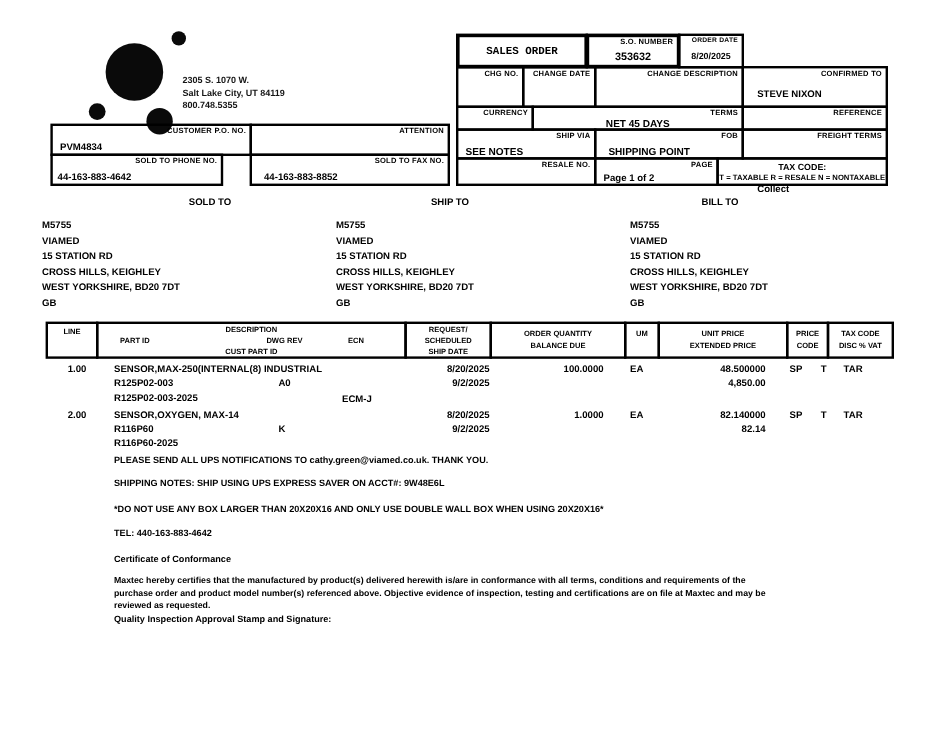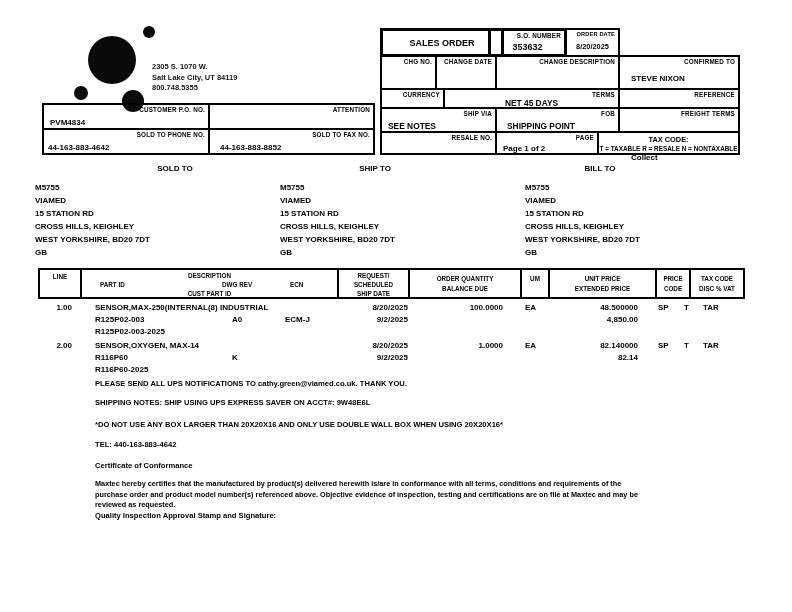--- a/index.html
+++ b/index.html
@@ -40,33 +40,33 @@
   </div>
 
   <div>
     <div class="cell" style="left:42px;top:103px;width:168px;height:27px;">
       <span class="lbl">CUSTOMER P.O. NO.</span>
       <span class="val abs" style="left:6px;top:13px;">PVM4834</span>
     </div>
     <div class="cell" style="left:208px;top:103px;width:167px;height:27px;">
       <span class="lbl">ATTENTION</span>
     </div>
-    <div class="cell" style="left:42px;top:128px;width:168px;height:27px;">
+    <div class="cell" style="left:42px;top:128px;width:144px;height:27px;">
       <span class="lbl">SOLD TO PHONE NO.</span>
       <span class="val abs" style="left:4px;top:13px;">44-163-883-4642</span>
     </div>
     <div class="cell" style="left:208px;top:128px;width:167px;height:27px;">
       <span class="lbl">SOLD TO FAX NO.</span>
       <span class="val abs" style="left:10px;top:13px;">44-163-883-8852</span>
     </div>
   </div>
 
   <div class="abs" style="left:380px;top:28px;width:360px;height:127px;">
 
-    <div class="cell" style="left:0px;top:0px;width:124px;height:29px;border-width:3px;">
+    <div class="cell" style="left:0px;top:0px;width:110px;height:29px;border-width:3px;font-family:Liberation Mono, monospace;">
       <div class="abs" style="left:0;right:0;top:7px;text-align:center;font-size:9px;font-weight:700;">SALES ORDER</div>
     </div>
     <div class="cell" style="left:108px;top:0px;width:79px;height:29px;border-width:3px;">
       <span class="lbl">S.O. NUMBER</span>
       <div class="abs" style="left:0;right:0;top:11px;text-align:center;font-size:9px;font-weight:700;">353632</div>
     </div>
     <div class="cell" style="left:185px;top:0px;width:55px;height:29px;">
       <span class="lbl" style="font-size:5.6px;">ORDER DATE</span>
       <div class="abs" style="left:0;right:0;top:12px;text-align:center;font-size:7.4px;font-weight:700;">8/20/2025</div>
     </div>
@@ -195,21 +195,21 @@
       <span class="bval" style="left:57px;top:3px;">SENSOR,MAX-250(INTERNAL(8) INDUSTRIAL</span>
       <span class="bval r" style="left:300px;top:3px;width:70px;">8/20/2025</span>
       <span class="bval r" style="left:385px;top:3px;width:80px;">100.0000</span>
       <span class="bval" style="left:487px;top:3px;">EA</span>
       <span class="bval r" style="left:528px;top:3px;width:72px;">48.500000</span>
       <span class="bval" style="left:620px;top:3px;">SP</span>
       <span class="bval" style="left:646px;top:3px;">T</span>
       <span class="bval" style="left:665px;top:3px;">TAR</span>
       <span class="bval" style="left:57px;top:15px;">R125P02-003</span>
       <span class="bval" style="left:194px;top:15px;">A0</span>
-      <span class="bval" style="left:247px;top:15px;">ECM-J</span>
+      <span class="bval" style="left:247px;top:28px;">ECM-J</span>
       <span class="bval r" style="left:300px;top:15px;width:70px;">9/2/2025</span>
       <span class="bval r" style="left:528px;top:15px;width:72px;">4,850.00</span>
       <span class="bval" style="left:57px;top:27px;">R125P02-003-2025</span>
     </div>
 
     <div>
       <span class="bval r" style="left:8px;top:41px;width:26px;">2.00</span>
       <span class="bval" style="left:57px;top:41px;">SENSOR,OXYGEN, MAX-14</span>
       <span class="bval r" style="left:300px;top:41px;width:70px;">8/20/2025</span>
       <span class="bval r" style="left:385px;top:41px;width:80px;">1.0000</span>

